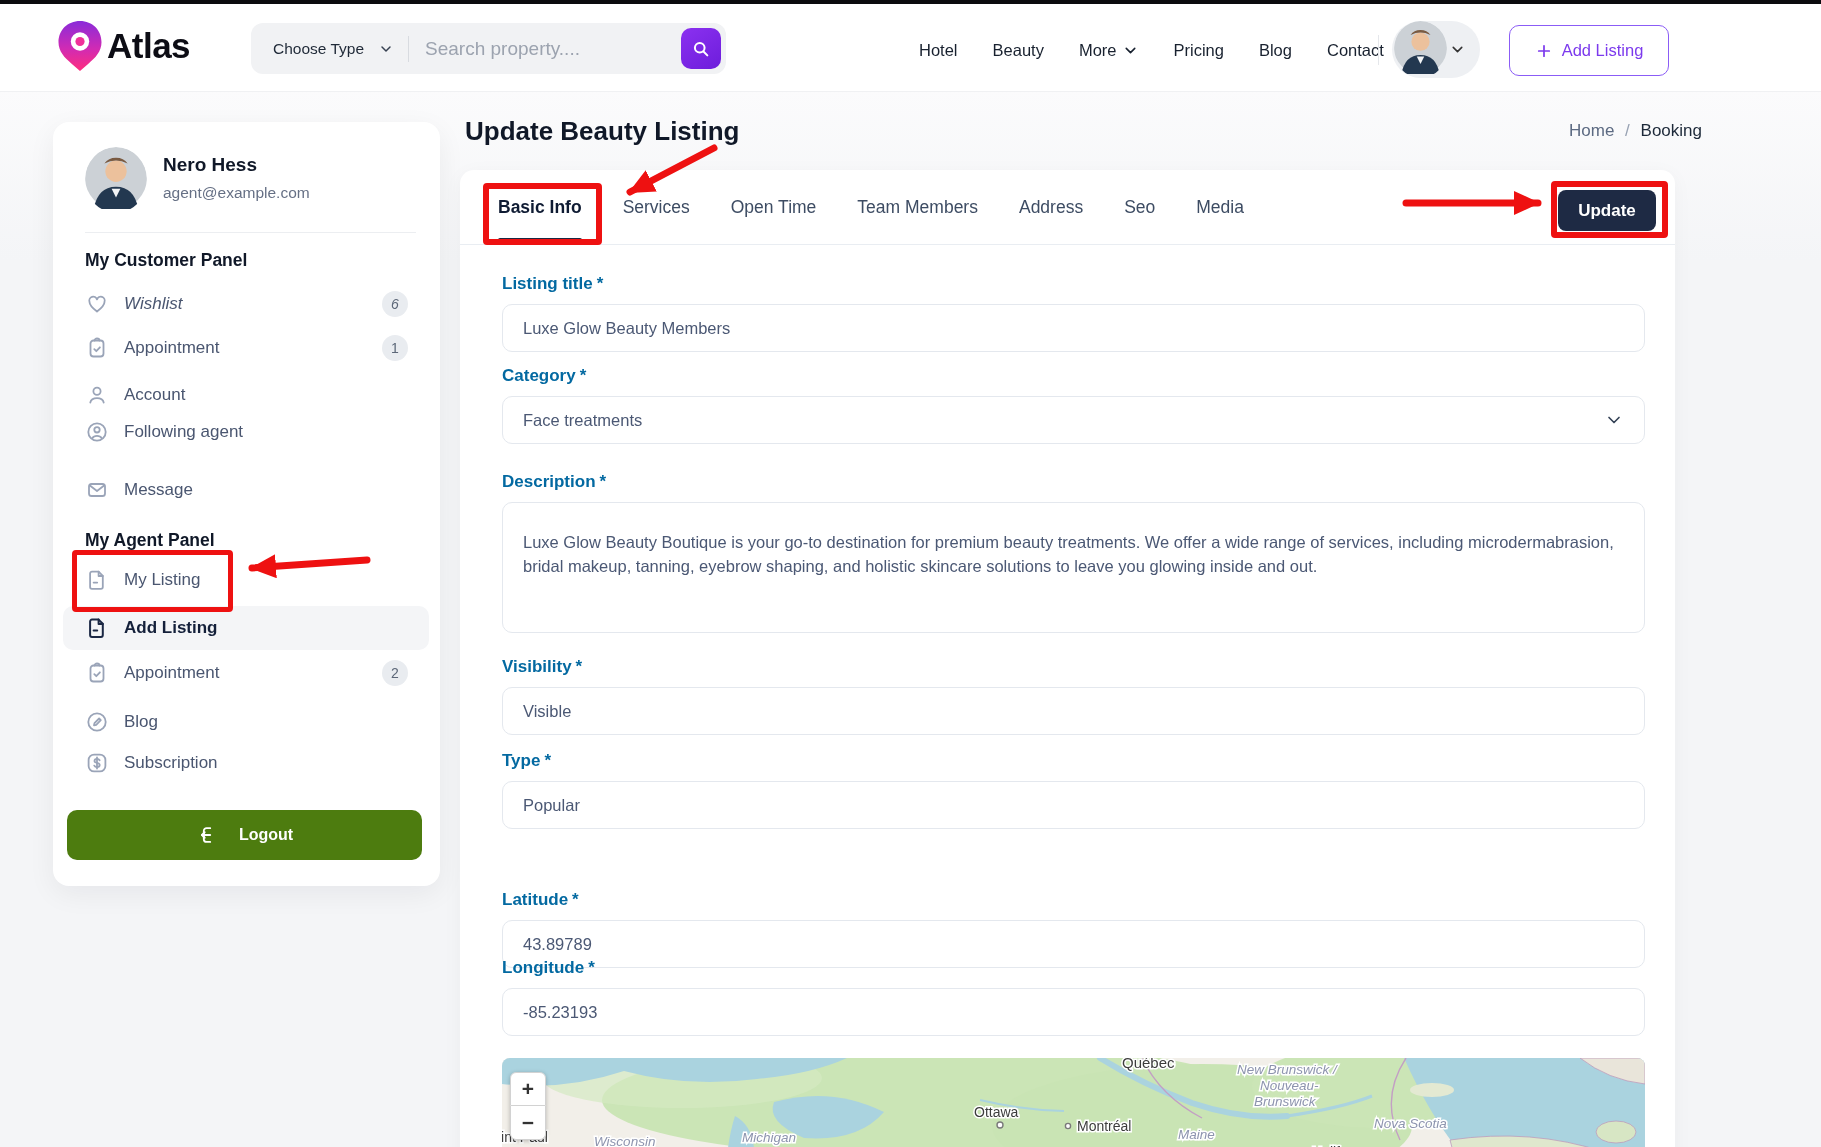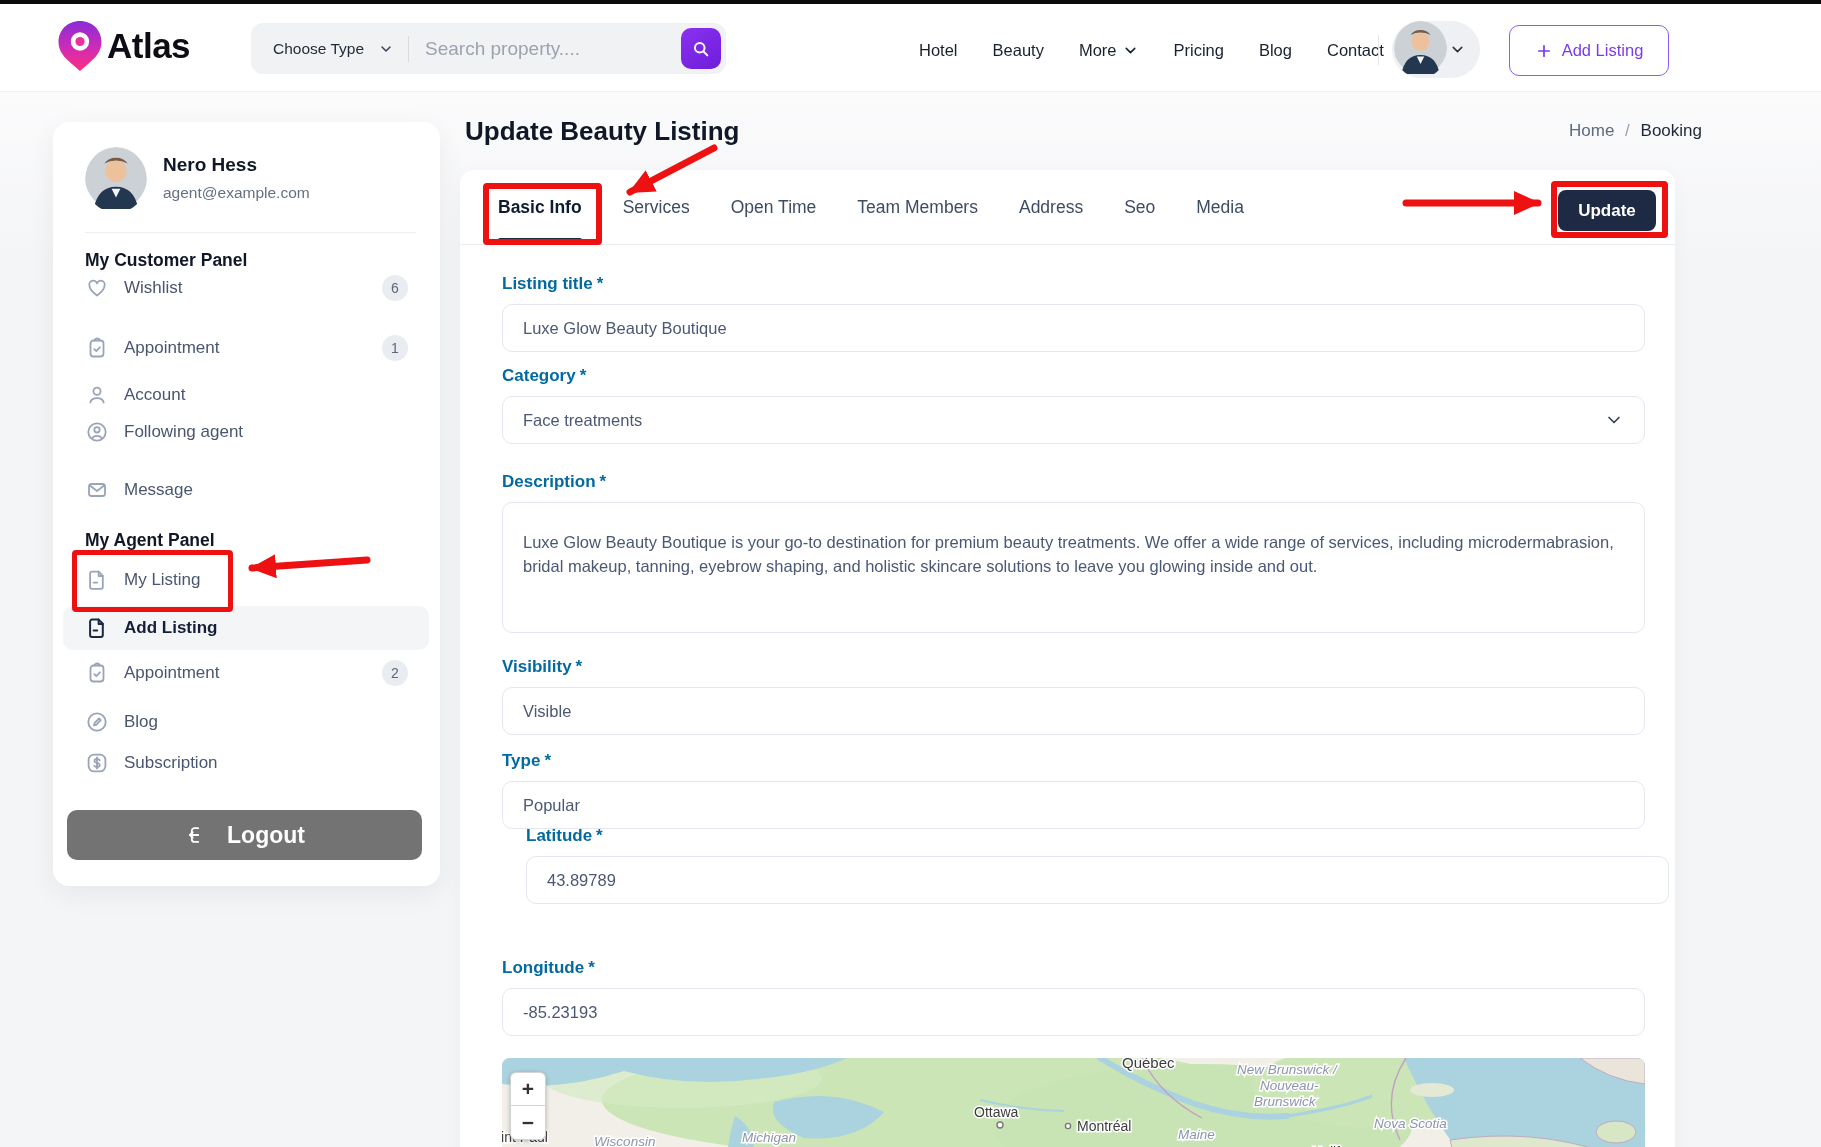--- a/index.html
+++ b/index.html
@@ -44,22 +44,22 @@
   .sb-divider{ position:absolute; left:32px; right:24px; top:110px; height:1px; background:#eceef1; }
   .sb-heading{ position:absolute; left:32px; font-size:17.5px; font-weight:700; color:#101828; }
   .sb-row{ position:absolute; left:10px; width:366px; height:44px; display:flex; align-items:center;
            gap:15px; padding-left:22px; border-radius:10px; cursor:pointer; }
   .sb-row .sb-label{ font-size:17px; color:#4a5670; font-weight:500; }
   .sb-row.active{ background:#f4f5f7; }
   .sb-row.active .sb-label{ color:#14203a; font-weight:700; }
   .sb-badge{ position:absolute; right:21px; top:9px; width:26px; height:26px; border-radius:50%;
              background:#e9ecf0; color:#5c6778; font-size:14px; display:flex; align-items:center;
              justify-content:center; }
-  .logout-btn{ position:absolute; left:14px; top:688px; width:355px; height:50px; background:#737373;
-               border:none; border-radius:10px; color:#fff; font-size:23px; font-weight:700;
+  .logout-btn{ position:absolute; left:14px; top:688px; width:355px; height:50px; background:#4d7c0f;
+               border:none; border-radius:10px; color:#fff; font-size:16px; font-weight:700;
                display:flex; align-items:center; justify-content:center; gap:21px; cursor:pointer;
                font-family:inherit; }
 
   
   .page-title{ position:absolute; left:465px; top:116px; font-size:26px; font-weight:700; color:#101828; }
   .breadcrumb{ position:absolute; top:121px; right:119px; font-size:17px; }
   .breadcrumb .bc-home{ color:#5c6a82; cursor:pointer; }
   .breadcrumb .bc-sep{ color:#98a2b3; margin:0 6px; }
   .breadcrumb .bc-cur{ color:#1d2939; }
 
@@ -214,21 +214,21 @@
         <path d="M9 64 Q13 41 32 41 Q51 41 55 64 Z" fill="#233850"></path>
         <path d="M27.5 43 L32 52 L36.5 43 Z" fill="#f2f4f6"></path>
       </svg>
     </span>
     <div class="sb-name">Nero Hess</div>
     <div class="sb-email">agent@example.com</div>
     <div class="sb-divider"></div>
 
     <div class="sb-heading" style="top:128px;">My Customer Panel</div>
 
-    <div class="sb-row" style="top:144px;">
+    <div class="sb-row" style="top:160px;font-style:italic;">
       <span class="icon">
         <svg width="24" height="24" viewBox="0 0 24 24" fill="none" stroke="#9aa4b8" stroke-width="1.8" stroke-linejoin="round">
             <path d="M12 19.5 C7 15.6 4.5 12.8 4.5 9.9 A3.9 3.9 0 0 1 12 7.4 A3.9 3.9 0 0 1 19.5 9.9 C19.5 12.8 17 15.6 12 19.5 Z"></path>
           </svg>
       </span>
       <span class="sb-label">Wishlist</span>
       <span class="sb-badge">6</span>
     </div>
 
     <div class="sb-row" style="top:204px;">
@@ -358,21 +358,21 @@
       <span class="tab">Open Time</span>
       <span class="tab">Team Members</span>
       <span class="tab">Address</span>
       <span class="tab">Seo</span>
       <span class="tab">Media</span>
     </div>
     <button class="update-btn">Update</button>
 
     <div class="field" style="top:104px;">
       <div class="field-label"><span>Listing title</span><span class="req">*</span></div>
-      <div class="input">Luxe Glow Beauty Boutique</div>
+      <div class="input">Luxe Glow Beauty Members</div>
     </div>
 
     <div class="field" style="top:196px;">
       <div class="field-label"><span>Category</span><span class="req">*</span></div>
       <div class="input select">
         <span>Face treatments</span>
         <span class="icon">
           <svg width="20" height="20" viewBox="0 0 24 24" fill="none" stroke="#334155" stroke-width="2" stroke-linecap="round" stroke-linejoin="round">
               <path d="M6 9l6 6 6-6"></path>
             </svg>
@@ -388,21 +388,21 @@
     <div class="field" style="top:487px;">
       <div class="field-label"><span>Visibility</span><span class="req">*</span></div>
       <div class="input">Visible</div>
     </div>
 
     <div class="field" style="top:581px;">
       <div class="field-label"><span>Type</span><span class="req">*</span></div>
       <div class="input">Popular</div>
     </div>
 
-    <div class="field" style="top:656px;margin-left:24px;">
+    <div class="field" style="top:720px;">
       <div class="field-label"><span>Latitude</span><span class="req">*</span></div>
       <div class="input">43.89789</div>
     </div>
 
     <div class="field" style="top:788px;">
       <div class="field-label"><span>Longitude</span><span class="req">*</span></div>
       <div class="input">-85.23193</div>
     </div>
 
     <div class="map">

